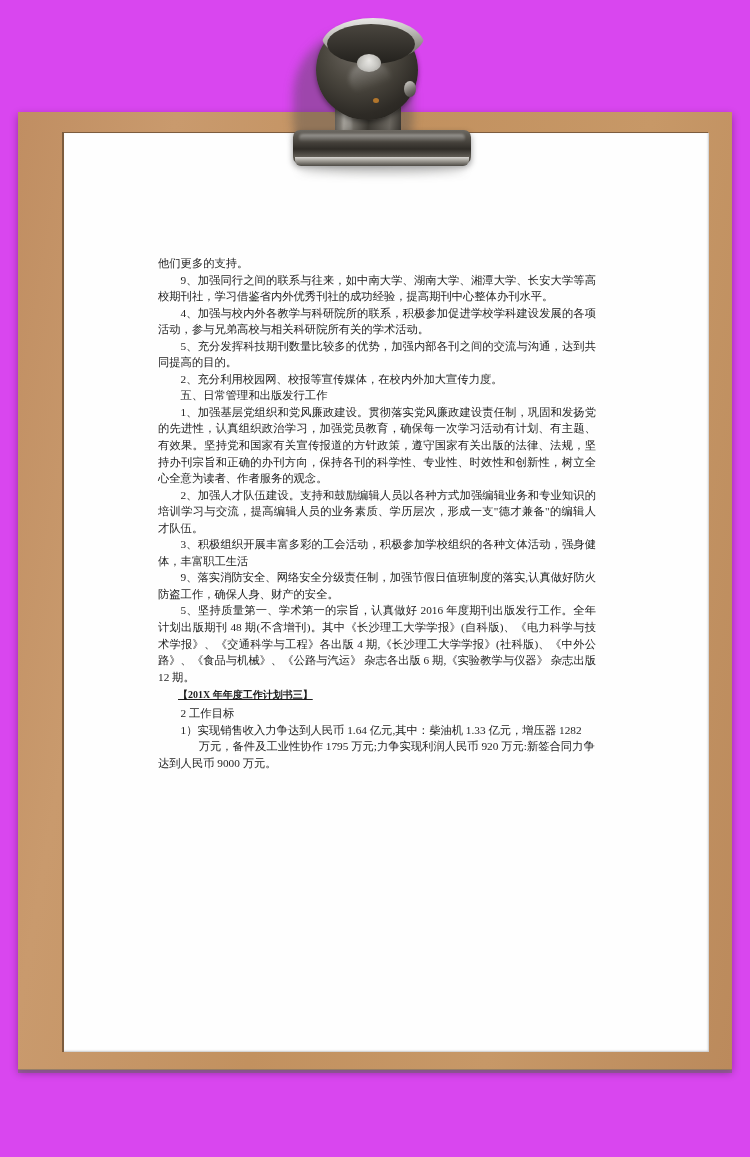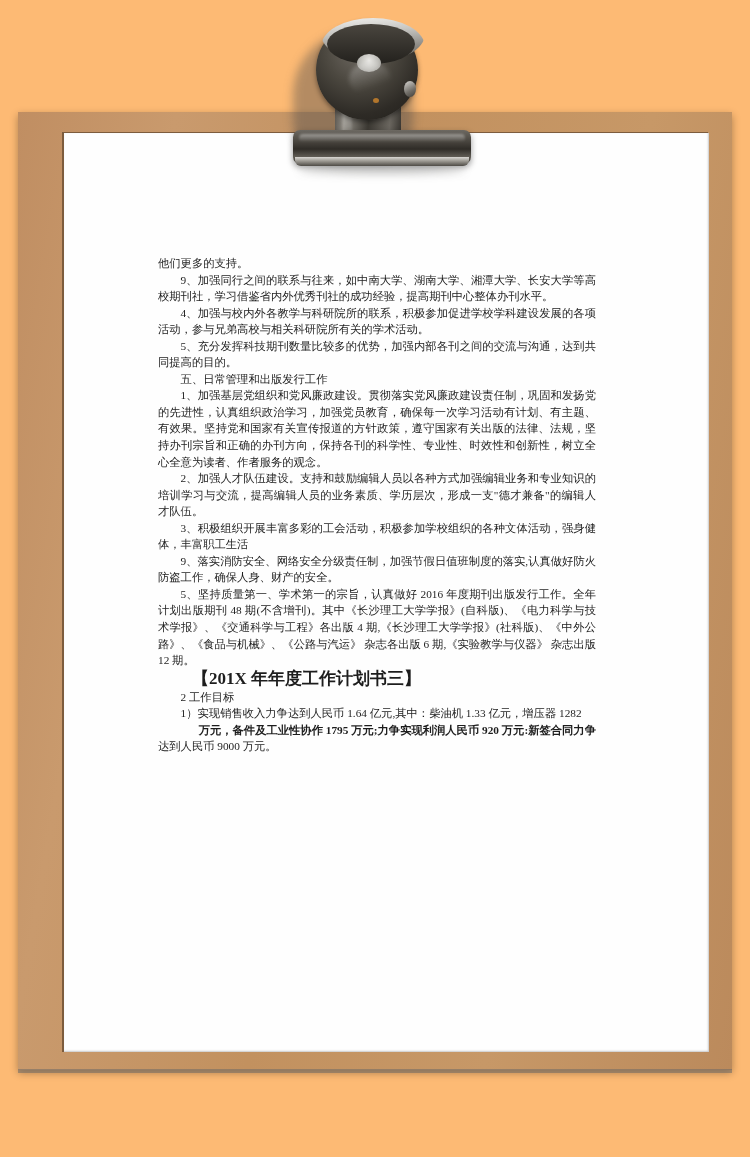--- a/index.html
+++ b/index.html
@@ -2,21 +2,21 @@
 <html><head>
 <meta charset="utf-8">
 <style>
   * { margin:0; padding:0; box-sizing:border-box; }
   html, body {
     width:750px; height:1157px;
     background:#cfd0d0;
     font-family:"Liberation Serif","DejaVu Serif",serif;
     overflow:hidden;
   }
-  #stage { position:relative; width:750px; height:1157px; background:#fdba74; }
+  #stage { position:relative; width:750px; height:1157px; background:#d946ef; }
 
   
   .clipboard {
     position:absolute; left:18px; top:112px;
     width:714px; height:958px;
     background:linear-gradient(100deg,#c08e62 0%,#c99a6d 18%,#c2915f 45%,#c79867 72%,#bb8a5c 100%);
     box-shadow:0 3px 8px rgba(0,0,0,0.32);
   }
   .clipboard-inner-shadow {
     position:absolute; left:44px; top:20px;
@@ -125,24 +125,25 @@
     color:#1d1d1d;
     text-align:justify;
     text-justify:inter-ideograph;
   }
   .doc p { margin:0; }
   .p-indent { text-indent:2em; }
   .p-flat { text-indent:0; }
   .heading-bracket {
     text-indent:2em;
     font-weight:bold;
-    font-size:17px;
+    font-size:10px;
     line-height:20px;
+    text-decoration:underline;
   }
-  .p-hang { text-indent:3.6em;font-weight:bold; }
+  .p-hang { text-indent:3.6em; }
 </style>
 </head>
 <body>
 
 <div id="stage">
 
   <div class="clipboard">
     <div class="clipboard-inner-shadow"></div>
     <div class="board-bottom-edge"></div>
 
@@ -166,20 +167,21 @@
     <div class="clip-bar-hi"></div>
     <div class="clip-bar-lip"></div>
   </div>
 
   <div class="doc">
 
     <p class="p-flat">他们更多的支持。</p>
     <p class="p-indent">9、加强同行之间的联系与往来，如中南大学、湖南大学、湘潭大学、长安大学等高校期刊社，学习借鉴省内外优秀刊社的成功经验，提高期刊中心整体办刊水平。</p>
     <p class="p-indent">4、加强与校内外各教学与科研院所的联系，积极参加促进学校学科建设发展的各项活动，参与兄弟高校与相关科研院所有关的学术活动。</p>
     <p class="p-indent">5、充分发挥科技期刊数量比较多的优势，加强内部各刊之间的交流与沟通，达到共同提高的目的。</p>
+    <p class="p-indent">2、充分利用校园网、校报等宣传媒体，在校内外加大宣传力度。</p>
     <p class="p-indent">五、日常管理和出版发行工作</p>
     <p class="p-indent">1、加强基层党组织和党风廉政建设。贯彻落实党风廉政建设责任制，巩固和发扬党的先进性，认真组织政治学习，加强党员教育，确保每一次学习活动有计划、有主题、有效果。坚持党和国家有关宣传报道的方针政策，遵守国家有关出版的法律、法规，坚持办刊宗旨和正确的办刊方向，保持各刊的科学性、专业性、时效性和创新性，树立全心全意为读者、作者服务的观念。</p>
     <p class="p-indent">2、加强人才队伍建设。支持和鼓励编辑人员以各种方式加强编辑业务和专业知识的培训学习与交流，提高编辑人员的业务素质、学历层次，形成一支"德才兼备"的编辑人才队伍。</p>
     <p class="p-indent">3、积极组织开展丰富多彩的工会活动，积极参加学校组织的各种文体活动，强身健体，丰富职工生活</p>
     <p class="p-indent">9、落实消防安全、网络安全分级责任制，加强节假日值班制度的落实,认真做好防火防盗工作，确保人身、财产的安全。</p>
     <p class="p-indent">5、坚持质量第一、学术第一的宗旨，认真做好 2016 年度期刊出版发行工作。全年计划出版期刊 48 期(不含增刊)。其中《长沙理工大学学报》(自科版)、《电力科学与技术学报》、《交通科学与工程》各出版 4 期,《长沙理工大学学报》(社科版)、《中外公路》、《食品与机械》、《公路与汽运》 杂志各出版 6 期,《实验教学与仪器》 杂志出版 12 期。</p>
 
     <p class="heading-bracket">【201X 年年度工作计划书三】</p>
 
     <p class="p-indent">2  工作目标</p>

